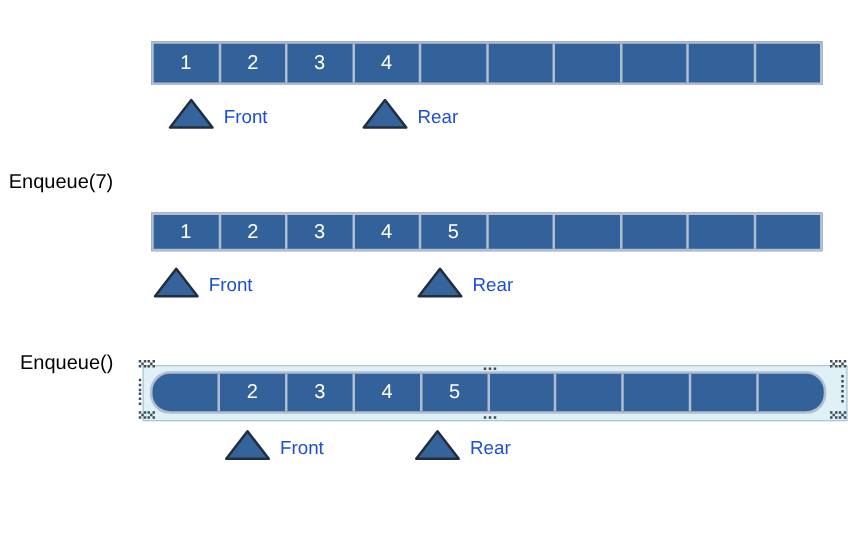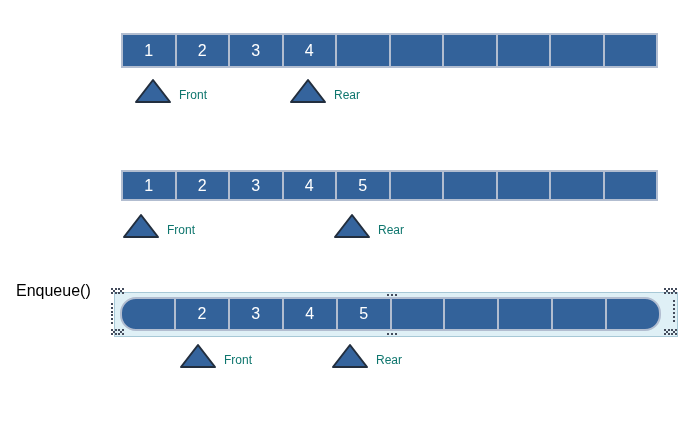--- a/index.html
+++ b/index.html
@@ -12,21 +12,21 @@
   .bar{position:absolute;display:flex;box-sizing:border-box;
        background:#33629A;border:2px solid #B2BDD0;}
   .bar.rounded{border-radius:16px;overflow:hidden;}
   .cell{flex:1 1 0;display:flex;align-items:center;justify-content:center;
         color:#fff;font-size:16px;border-right:2px solid #B2BDD0;}
   .cell:last-child{border-right:none;}
 
   
   .pointer{position:absolute;display:flex;align-items:flex-end;gap:7px;}
   .pointer .tri{display:block;}
-  .plabel{font-size:12px;line-height:1;margin-bottom:3px;color:#0f766e;}
+  .plabel{font-size:15px;line-height:1;margin-bottom:3px;color:#1d4ed8;}
 
   
   .op-label{position:absolute;font-size:16px;color:#000;}
 
   
   .sel-frame{position:absolute;left:114px;top:292px;width:564px;height:45px;
              box-sizing:border-box;background:#DFF0F6;border:1px solid #A7C8D6;}
 
   
   .hd{position:absolute;width:2px;height:2px;background:#444C5C;}
@@ -59,20 +59,21 @@
     <span class="plabel">Front</span>
   </div>
 
   <div class="pointer" style="left:289px;top:78px;">
     <svg class="tri" width="38" height="26" viewBox="0 0 38 26">
       <polygon points="19,2 36,24 2,24" fill="#35649D" stroke="#222E3E" stroke-width="2" stroke-linejoin="round"></polygon>
     </svg>
     <span class="plabel">Rear</span>
   </div>
 
+  <div class="op-label" style="left:7px;top:137px;">Enqueue(7)</div>
 
   <div class="bar" style="left:121px;top:170px;width:537px;height:31px;">
     <span class="cell">1</span>
     <span class="cell">2</span>
     <span class="cell">3</span>
     <span class="cell">4</span>
     <span class="cell">5</span>
     <span class="cell"></span>
     <span class="cell"></span>
     <span class="cell"></span>

